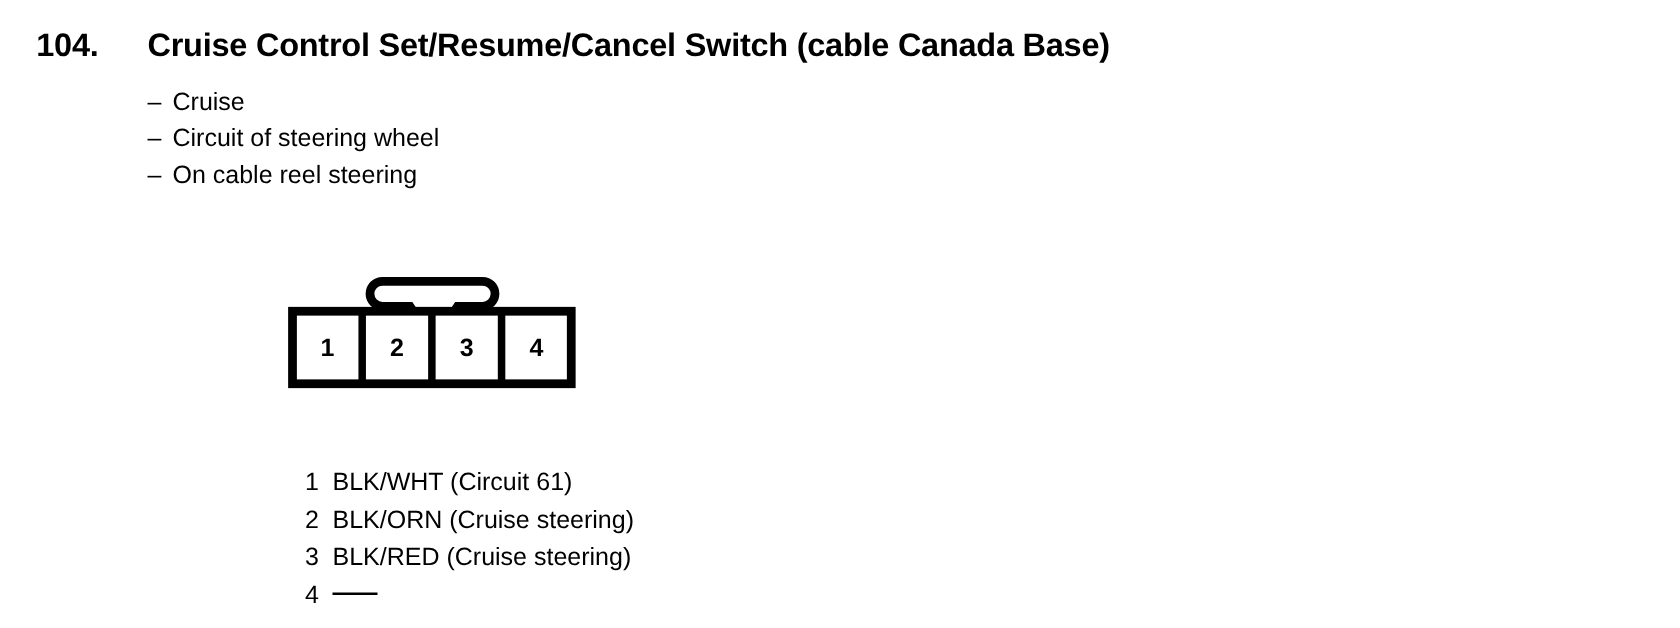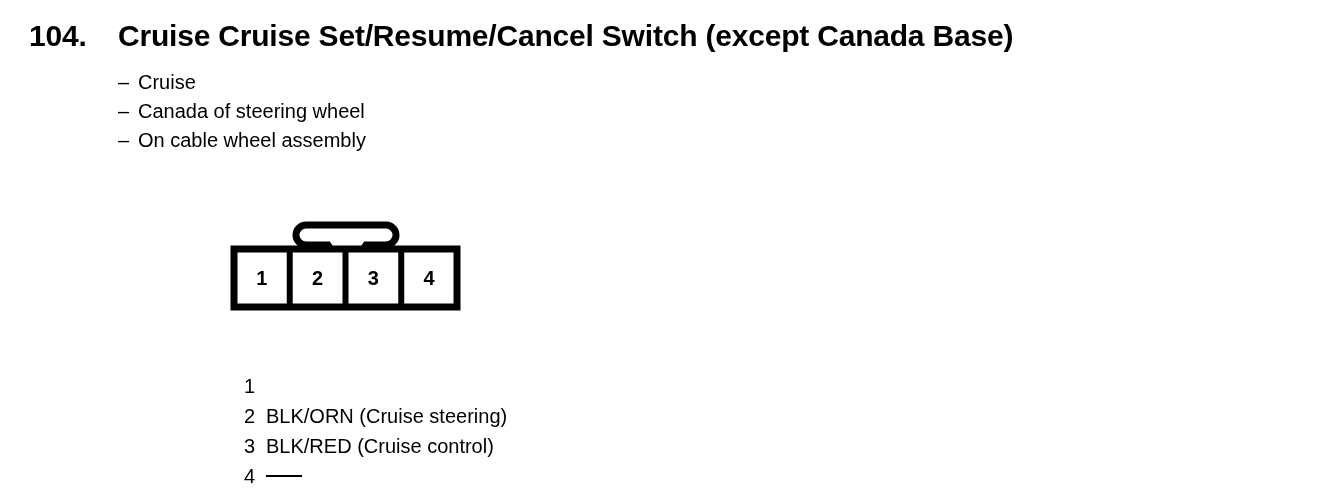--- a/index.html
+++ b/index.html
@@ -20,21 +20,21 @@
 
   
   .title-row {
     position: absolute;
     left: 29px;
     top: 16px;
     display: flex;
     align-items: center;
     white-space: nowrap;
     font-weight: bold;
-    font-size: 30px;
+    font-size: 26px;
     line-height: 40px;
     letter-spacing: -0.2px;
   }
   .title-num {
     display: inline-block;
     min-width: 89px;
   }
   .title-text { display: inline-block; }
 
   
@@ -94,35 +94,35 @@
     width: 36px;
     border-bottom: 2px solid #000;
     height: 0;
   }
 </style>
 </head>
 <body>
 
 <div class="title-row">
   <span class="title-num">104.</span>
-  <span class="title-text">Cruise Cruise Set/Resume/Cancel Switch (except Canada Base)</span>
+  <span class="title-text">Cruise Control Set/Resume/Cancel Switch (cable Canada Base)</span>
 </div>
 
 <div class="desc-list">
   <div class="desc-item">
     <span class="desc-dash">–</span>
     <span class="desc-text">Cruise</span>
   </div>
   <div class="desc-item">
     <span class="desc-dash">–</span>
-    <span class="desc-text">Canada of steering wheel</span>
+    <span class="desc-text">Circuit of steering wheel</span>
   </div>
   <div class="desc-item">
     <span class="desc-dash">–</span>
-    <span class="desc-text">On cable wheel assembly</span>
+    <span class="desc-text">On cable reel steering</span>
   </div>
 </div>
 
 <div class="connector-wrap">
   <svg class="connector-svg" width="240" height="110" viewBox="0 0 240 110">
 
     <g>
       <path d="M 78,20
                L 158,20
                A 10,10 0 0 1 158,40
@@ -145,26 +145,27 @@
     <text x="33.9" y="80" text-anchor="middle" font-family="Liberation Sans, sans-serif" font-size="20" font-weight="bold" fill="#000000">1</text>
     <text x="89.6" y="80" text-anchor="middle" font-family="Liberation Sans, sans-serif" font-size="20" font-weight="bold" fill="#000000">2</text>
     <text x="145.4" y="80" text-anchor="middle" font-family="Liberation Sans, sans-serif" font-size="20" font-weight="bold" fill="#000000">3</text>
     <text x="201.1" y="80" text-anchor="middle" font-family="Liberation Sans, sans-serif" font-size="20" font-weight="bold" fill="#000000">4</text>
   </svg>
 </div>
 
 <div class="pin-legend">
   <div class="pin-row">
     <span class="pin-num">1</span>
+    <span class="pin-desc">BLK/WHT (Circuit 61)</span>
   </div>
   <div class="pin-row">
     <span class="pin-num">2</span>
     <span class="pin-desc">BLK/ORN (Cruise steering)</span>
   </div>
   <div class="pin-row">
     <span class="pin-num">3</span>
-    <span class="pin-desc">BLK/RED (Cruise control)</span>
+    <span class="pin-desc">BLK/RED (Cruise steering)</span>
   </div>
   <div class="pin-row">
     <span class="pin-num">4</span>
     <span class="pin-desc empty-wire"></span>
   </div>
 </div>
 
 </body></html>

